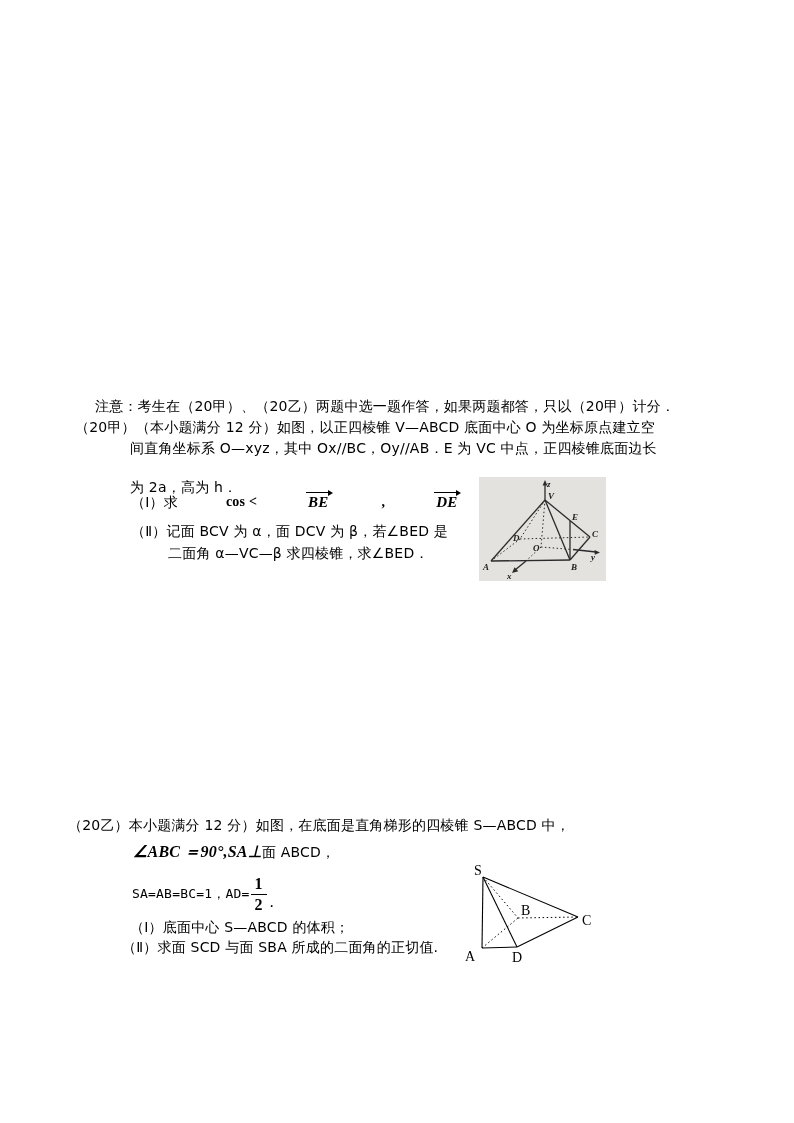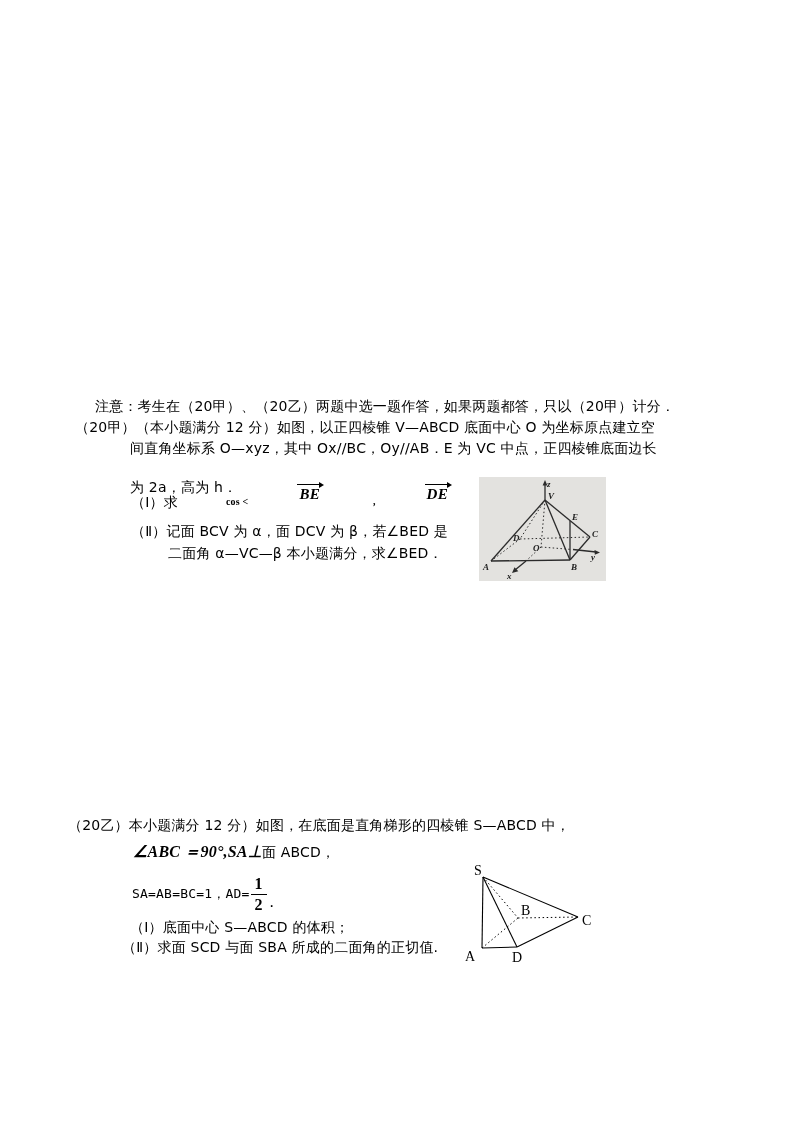--- a/index.html
+++ b/index.html
@@ -22,32 +22,32 @@
   .mono { font-family: "DejaVu Sans Mono", monospace; font-size: 13px; }
   .mathbi {
     font-family: Liberation Serif, serif;
     font-weight: bold;
     font-style: italic;
     font-size: 16px;
   }
   .mathb {
     font-family: "Liberation Serif", serif;
     font-weight: bold;
-    font-size: 10px;
+    font-size: 14px;
   }
   
   .vec {
     position: relative;
     display: inline-block;
     font-family: "Liberation Serif", serif;
     font-weight: bold;
     font-style: italic;
     font-size: 15px;
     padding: 4px 4px 0 2px;
-    margin: 8px 1px;
+    margin: 0 1px;
   }
   .vec::before {
     content: "";
     position: absolute;
     top: 2px; left: 0; right: 5px;
     border-top: 1.6px solid #000;
   }
   .vec::after {
     content: "";
     position: absolute;
@@ -110,21 +110,21 @@
   <div class="tline" style="left:131px; top:490px; height:20px; display:flex; align-items:flex-end;gap:48px;">
     <span>（Ⅰ）求</span>
       <span class="mathb">cos &lt;</span>
       <span class="vec">BE</span>
       <span class="mathb">,</span>
       <span class="vec">DE</span>
       <span class="mathb">&gt;;</span>
   </div>
 
   <div class="tline" style="left:131px; top:523px;">（Ⅱ）记面 BCV 为 α，面 DCV 为 β，若∠BED 是</div>
-  <div class="tline" style="left:168px; top:545px;">二面角 α—VC—β 本小题满分，求∠BED．</div>
+  <div class="tline" style="left:168px; top:545px;">二面角 α—VC—β 求四棱锥，求∠BED．</div>
 
   <div class="fig1box">
     <svg width="127" height="104" viewBox="0 0 127 104">
 
       <g stroke="#2b2b2b" stroke-width="1" fill="none" stroke-dasharray="1.5 2.4">
         <line x1="66" y1="23" x2="62" y2="70"></line>
         <line x1="66" y1="23" x2="41" y2="62"></line>
         <line x1="41" y1="62" x2="111" y2="60"></line>
         <line x1="12" y1="84" x2="41" y2="62"></line>
         <line x1="62" y1="70" x2="93" y2="72.5"></line>

